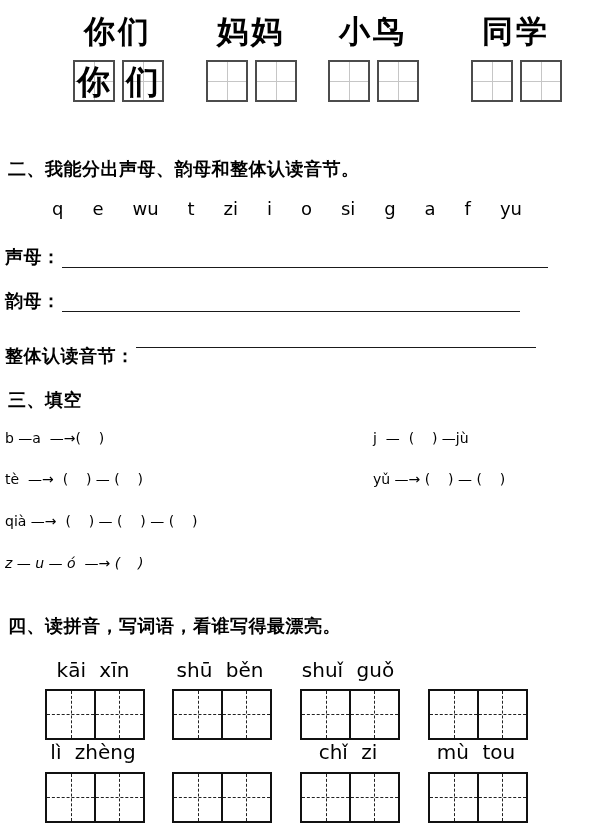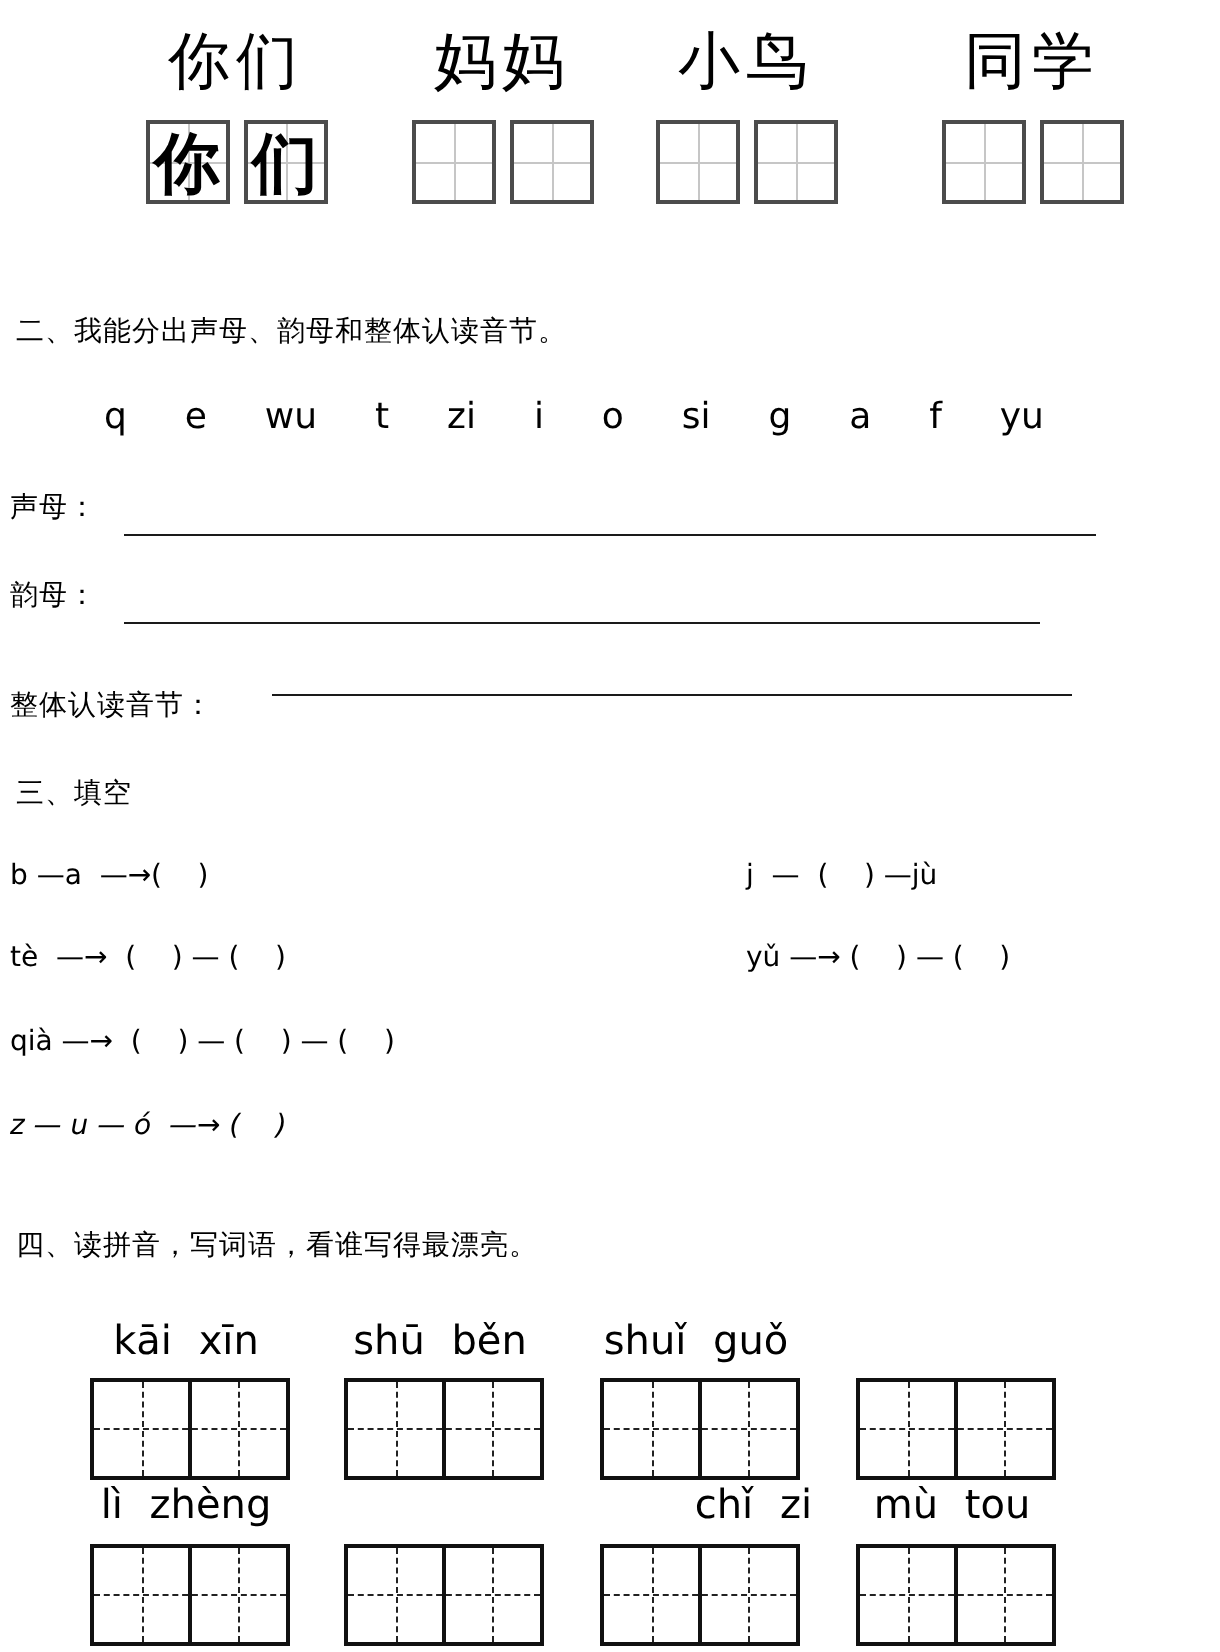--- a/index.html
+++ b/index.html
@@ -2,31 +2,31 @@
 <html><head>
 <meta charset="utf-8">
 <style>
   html,body{margin:0;padding:0;background:#fff;}
   .page{position:relative;width:610px;height:826px;background:#fff;color:#000;
         font-family:"Liberation Sans",sans-serif;overflow:hidden;}
   .abs{position:absolute;}
 
   
   .wcol{position:absolute;top:4px;width:96px;text-align:center;}
-  .wlabel{font-family:"DejaVu Serif",serif;font-weight:400;font-size:31px;
+  .wlabel{font-family:"DejaVu Serif",serif;font-weight:700;font-size:31px;
           height:54px;line-height:54px;letter-spacing:3px;white-space:nowrap;}
   .pair{display:flex;gap:7px;justify-content:center;margin-top:2px;}
   .tbox{position:relative;width:42px;height:42px;border:2px solid #4c4c4c;background:#fff;box-sizing:border-box;}
   .tbox .vline{position:absolute;left:50%;top:0;bottom:0;width:1px;background:#c6c6c6;}
   .tbox .hline{position:absolute;top:50%;left:0;right:0;height:1px;background:#c6c6c6;}
   .tbox .char{position:absolute;left:0;top:0;right:0;bottom:0;display:flex;align-items:center;justify-content:center;
               font-family:"DejaVu Serif",serif;font-weight:700;font-size:33px;line-height:1;}
 
   
-  .h{font-size:14px;font-weight:400;letter-spacing:0.5px;white-space:nowrap;}
+  .h{font-size:18px;font-weight:700;letter-spacing:0.5px;white-space:nowrap;}
 
   
   .py{font-family:"DejaVu Sans",sans-serif;}
   .letters{display:flex;justify-content:space-between;font-size:18px;font-weight:500;}
   .ansline{border-bottom:1.3px solid #1a1a1a;height:19px;}
   .fill{font-size:14px;white-space:pre;font-weight:500;}
 
   
   .pylabel{position:absolute;width:116px;text-align:center;font-size:20px;
            font-weight:400;word-spacing:7px;white-space:nowrap;}
@@ -168,21 +168,21 @@
     <div class="v2"></div>
   </div>
   <div class="wbox" style="left:428px;top:689px;">
     <div class="mid"></div>
     <div class="hd"></div>
     <div class="v1"></div>
     <div class="v2"></div>
   </div>
 
   <div class="pylabel py" style="left:35px;top:740px;">lì zhèng</div>
-  <div class="pylabel py" style="left:290px;top:740px;text-align:right;">chǐ zi</div>
+  <div class="pylabel py" style="left:290px;top:740px;">chǐ zi</div>
   <div class="pylabel py" style="left:418px;top:740px;">mù tou</div>
 
   <div class="wbox" style="left:45px;top:772px;">
     <div class="mid"></div>
     <div class="hd"></div>
     <div class="v1"></div>
     <div class="v2"></div>
   </div>
   <div class="wbox" style="left:172px;top:772px;">
     <div class="mid"></div>

